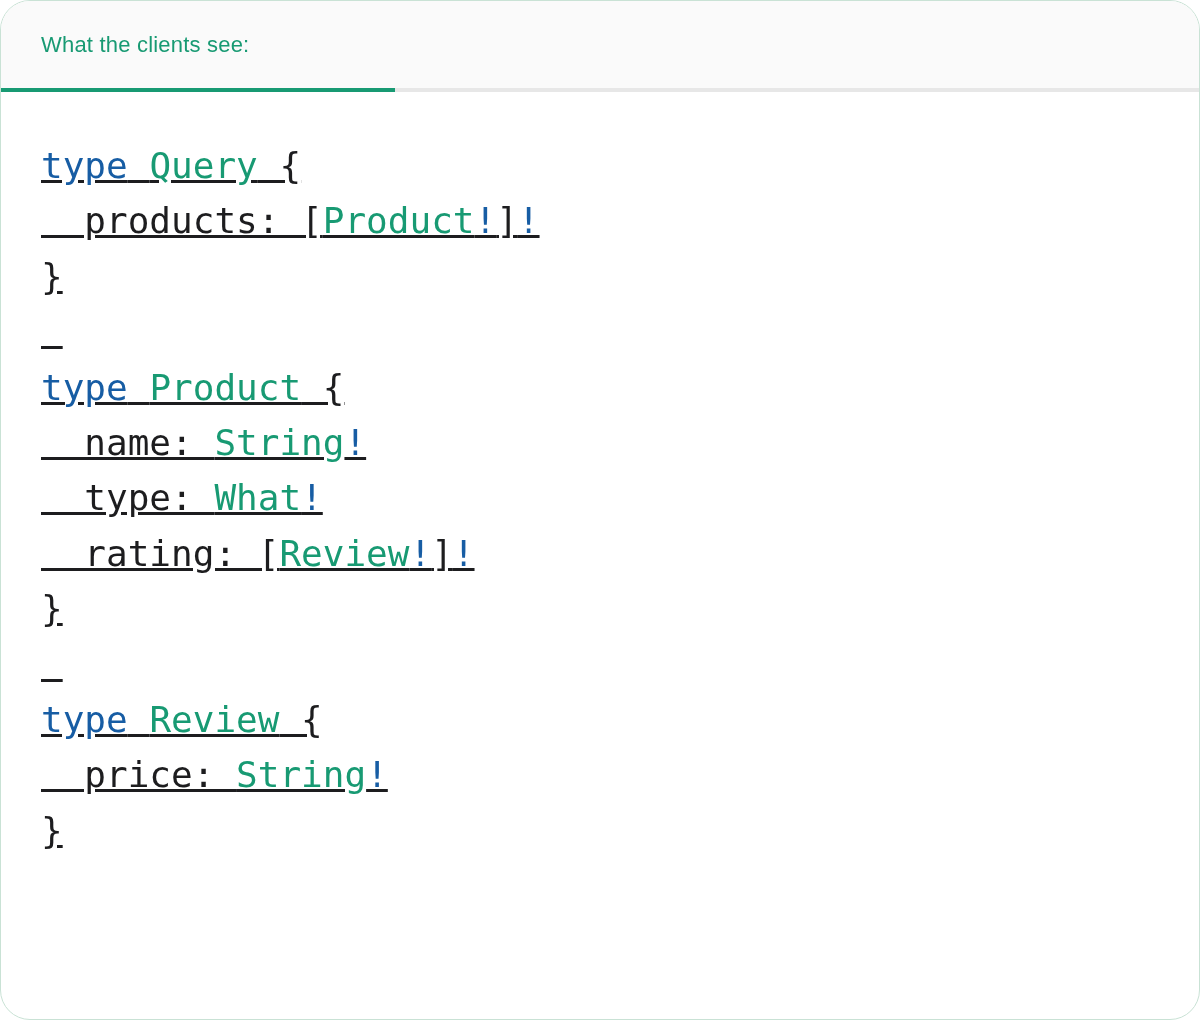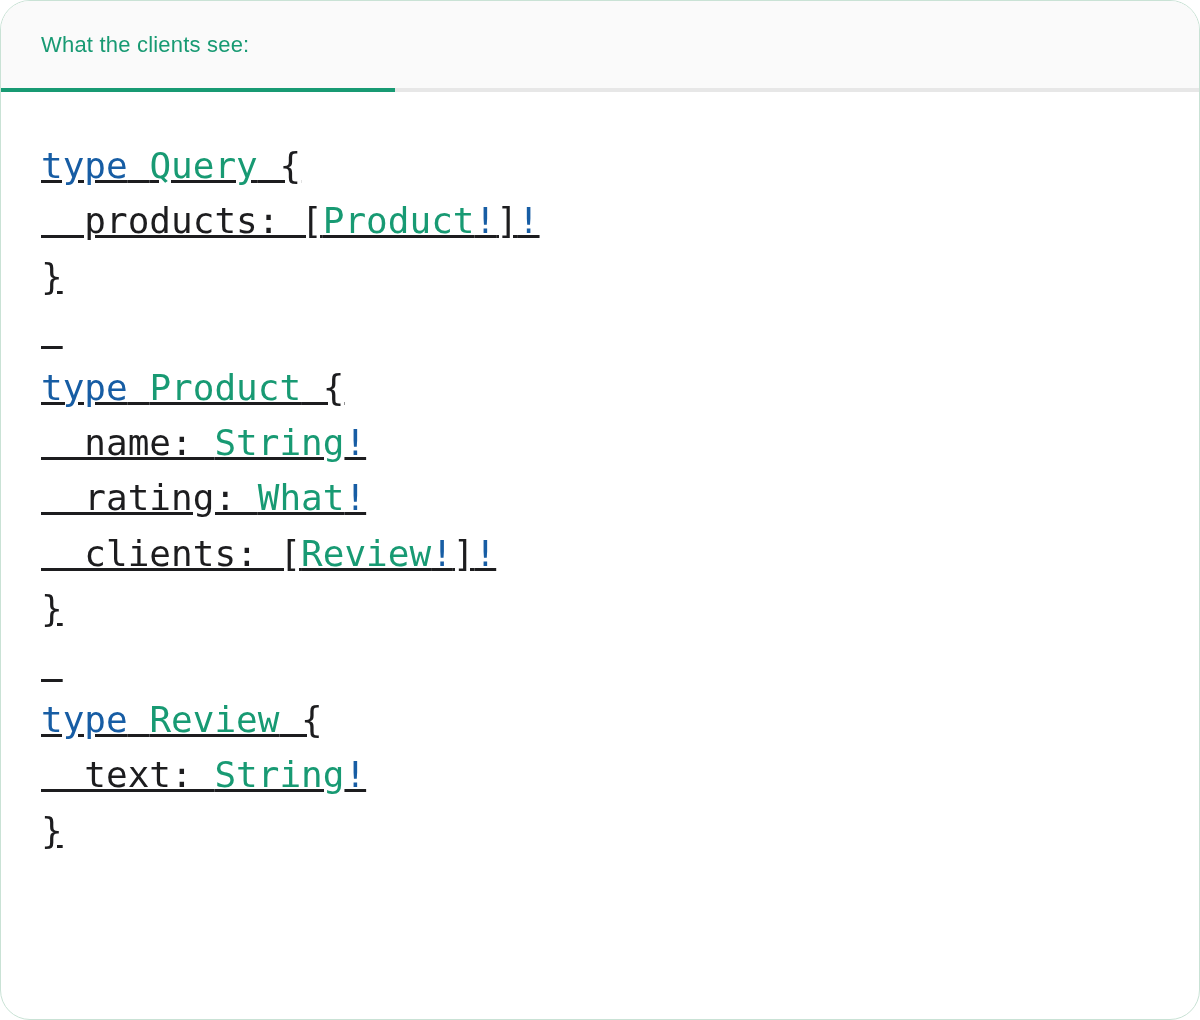--- a/index.html
+++ b/index.html
@@ -79,21 +79,21 @@
     </div>
     <div class="tab-indicator"></div>
   </div>
   <div class="code">
       <div class="code-line"><span class="kw">type</span><span class="pl"> </span><span class="ty">Query</span><span class="pl"> {</span></div>
       <div class="code-line"><span class="pl">  products: [</span><span class="ty">Product</span><span class="kw">!</span><span class="pl">]</span><span class="kw">!</span></div>
       <div class="code-line"><span class="pl">}</span></div>
       <div class="code-line">&nbsp;</div>
       <div class="code-line"><span class="kw">type</span><span class="pl"> </span><span class="ty">Product</span><span class="pl"> {</span></div>
       <div class="code-line"><span class="pl">  name: </span><span class="ty">String</span><span class="kw">!</span></div>
-      <div class="code-line"><span class="pl">  rating: </span><span class="ty">What</span><span class="kw">!</span></div>
-      <div class="code-line"><span class="pl">  clients: [</span><span class="ty">Review</span><span class="kw">!</span><span class="pl">]</span><span class="kw">!</span></div>
+      <div class="code-line"><span class="pl">  type: </span><span class="ty">What</span><span class="kw">!</span></div>
+      <div class="code-line"><span class="pl">  rating: [</span><span class="ty">Review</span><span class="kw">!</span><span class="pl">]</span><span class="kw">!</span></div>
       <div class="code-line"><span class="pl">}</span></div>
       <div class="code-line">&nbsp;</div>
       <div class="code-line"><span class="kw">type</span><span class="pl"> </span><span class="ty">Review</span><span class="pl"> {</span></div>
-      <div class="code-line"><span class="pl">  text: </span><span class="ty">String</span><span class="kw">!</span></div>
+      <div class="code-line"><span class="pl">  price: </span><span class="ty">String</span><span class="kw">!</span></div>
       <div class="code-line"><span class="pl">}</span></div>
     </div>
 </div>
 
 </body></html>

